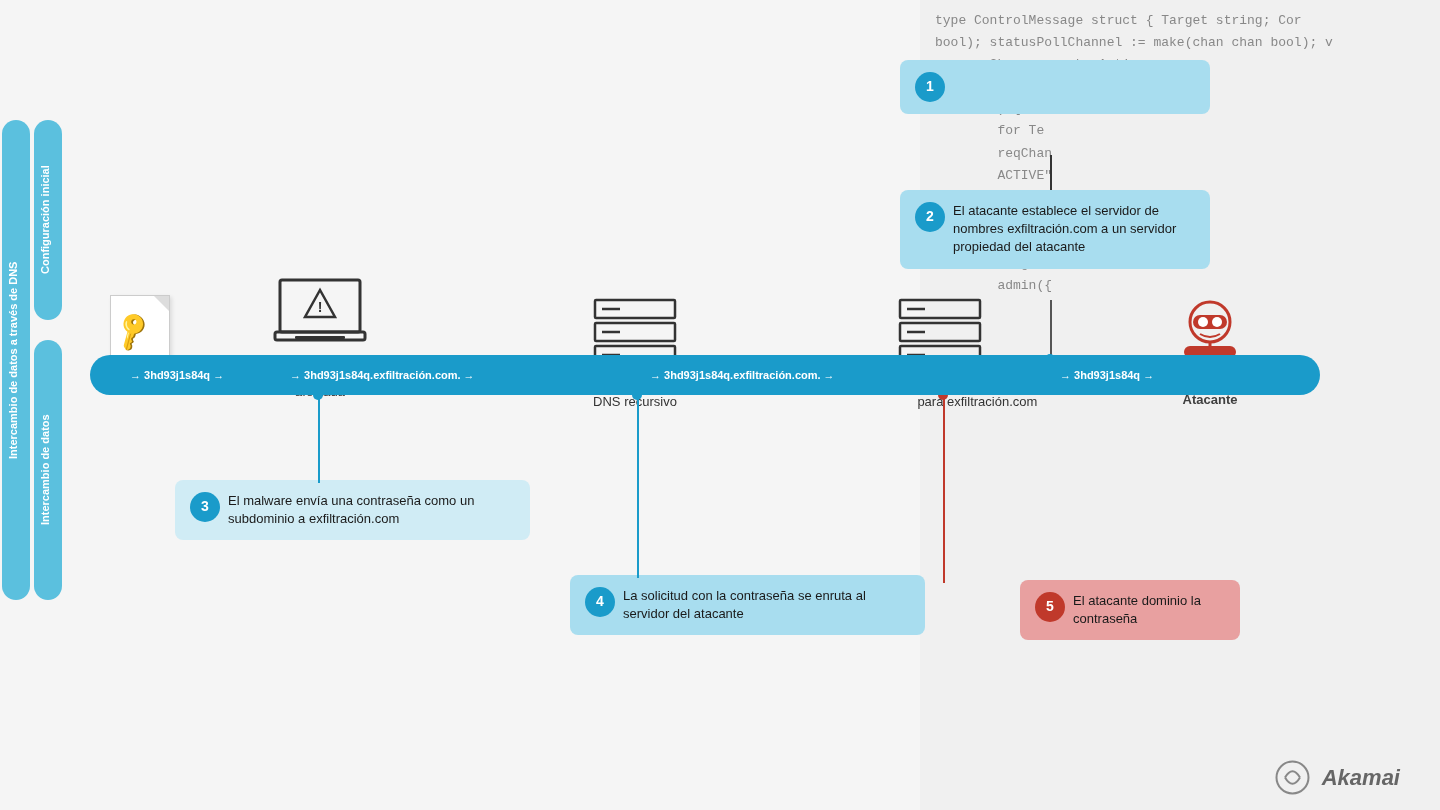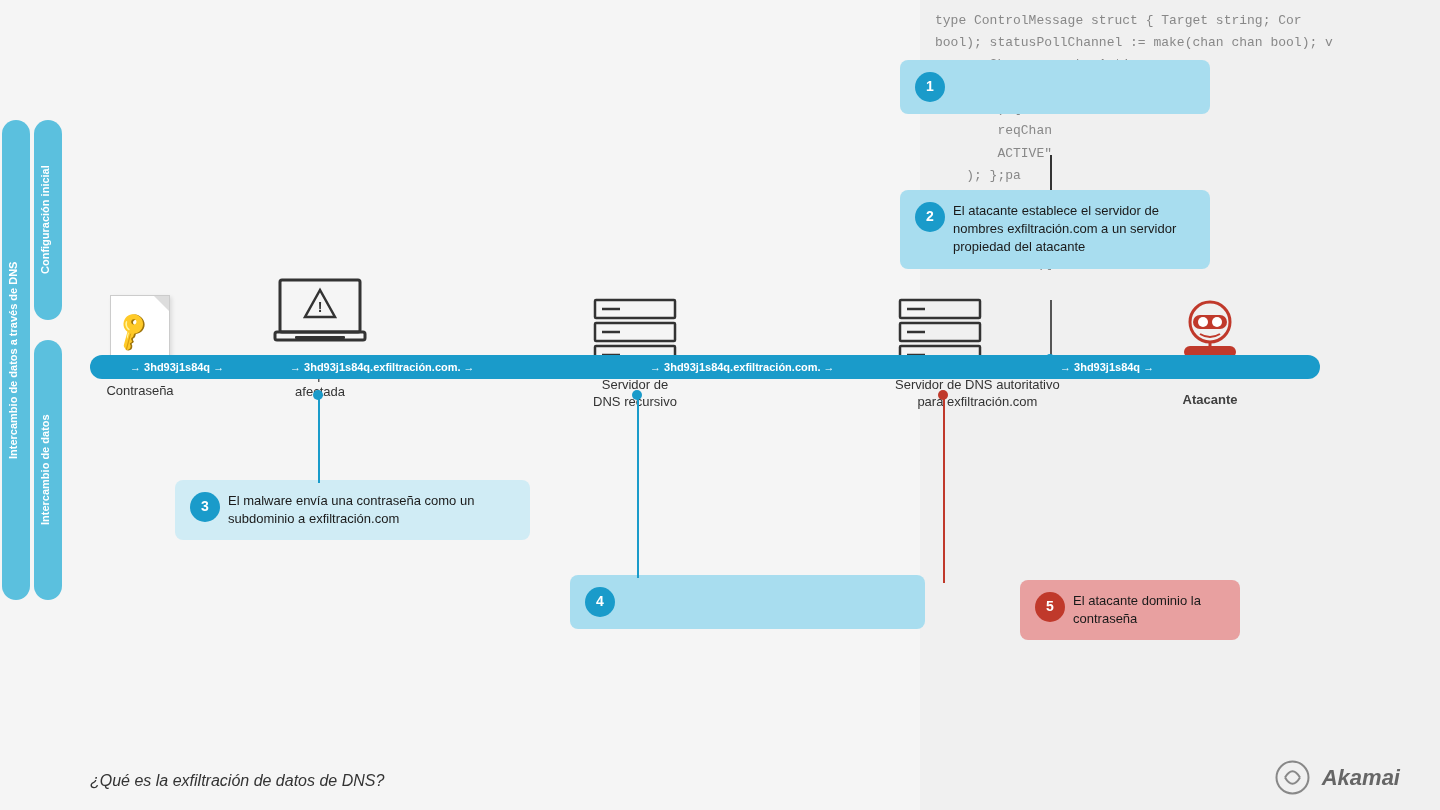--- a/index.html
+++ b/index.html
@@ -82,21 +82,21 @@
       height: 260px;
       width: 28px;
     }
 
     
     .timeline-bar {
       position: absolute;
       left: 90px;
       top: 355px;
       width: 1230px;
-      height: 24px;
+      height: 40px;
       background: #1a9bca;
       border-radius: 20px;
       display: flex;
       align-items: center;
       z-index: 2;
     }
 
     
     .arrow-label {
       position: absolute;
@@ -260,20 +260,21 @@
   </style>
 </head>
 <body>
 
 <div class="code-bg">
   <span class="code-line">type ControlMessage struct { Target string; Cor</span>
   <span class="code-line">bool); statusPollChannel := make(chan chan bool); v</span>
   <span class="code-line">&nbsp;&nbsp;&nbsp;&nbsp;reqChan &lt;= workerActive; case</span>
   <span class="code-line">&nbsp;&nbsp;&nbsp;&nbsp;&nbsp;&nbsp;&nbsp;&nbsp;Active = status;</span>
   <span class="code-line">&nbsp;&nbsp;&nbsp;&nbsp;host) { hostTo</span>
+  <span class="code-line">&nbsp;&nbsp;&nbsp;&nbsp;&nbsp;&nbsp;&nbsp;&nbsp;for Te</span>
   <span class="code-line">&nbsp;&nbsp;&nbsp;&nbsp;&nbsp;&nbsp;&nbsp;&nbsp;reqChan</span>
   <span class="code-line">&nbsp;&nbsp;&nbsp;&nbsp;&nbsp;&nbsp;&nbsp;&nbsp;ACTIVE"</span>
   <span class="code-line">&nbsp;&nbsp;&nbsp;&nbsp;); };pa</span>
   <span class="code-line">&nbsp;&nbsp;&nbsp;&nbsp;func ma</span>
   <span class="code-line">&nbsp;&nbsp;&nbsp;&nbsp;&nbsp;&nbsp;&nbsp;&nbsp;bool): workerApt</span>
   <span class="code-line">&nbsp;&nbsp;&nbsp;&nbsp;&nbsp;&nbsp;&nbsp;&nbsp;.msg :=</span>
   <span class="code-line">&nbsp;&nbsp;&nbsp;&nbsp;&nbsp;&nbsp;&nbsp;&nbsp;admin({</span>
 </div>
 
 <div class="main">
@@ -398,39 +399,37 @@
       <div class="info-box-text">El malware envía una contraseña como un subdominio a exfiltración.com</div>
     </div>
   </div>
 
   <div style="position:absolute; left:318px; top:395px; width:2px; height:88px; background:#1a9bca;"></div>
   <div class="connector-dot" style="position:absolute; left:313px; top:390px;"></div>
 
   <div class="info-box info-box-blue" style="position:absolute; left:570px; top:575px; width:355px;">
     <div class="info-box-header">
       <div class="step-circle">4</div>
+      <div class="info-box-text">La solicitud con la contraseña se enruta al servidor del atacante</div>
     </div>
   </div>
 
   <div style="position:absolute; left:637px; top:395px; width:2px; height:183px; background:#1a9bca;"></div>
   <div class="connector-dot" style="position:absolute; left:632px; top:390px;"></div>
 
   <div class="info-box info-box-red" style="position:absolute; left:1020px; top:580px; width:220px;">
     <div class="info-box-header">
       <div class="step-circle step-circle-red">5</div>
       <div class="info-box-text">El atacante dominio la contraseña</div>
     </div>
   </div>
 
   <div style="position:absolute; left:943px; top:395px; width:2px; height:188px; background:#c0392b;"></div>
   <div class="connector-dot connector-dot-red" style="position:absolute; left:938px; top:390px;"></div>
 
-  <div class="bottom-title">
-    <em>¿Qué es la exfiltración de datos de DNS?</em>
-  </div>
 
   <div class="akamai-logo">
 
     <svg width="35" height="35" viewBox="0 0 35 35">
       <circle cx="17.5" cy="17.5" r="16" fill="none" stroke="#888" stroke-width="2"></circle>
       <path d="M 10 17.5 Q 17.5 5 25 17.5" fill="none" stroke="#888" stroke-width="2"></path>
       <path d="M 10 17.5 Q 17.5 30 25 17.5" fill="none" stroke="#888" stroke-width="2"></path>
     </svg>
     <span class="akamai-text">Akamai</span>
   </div>

